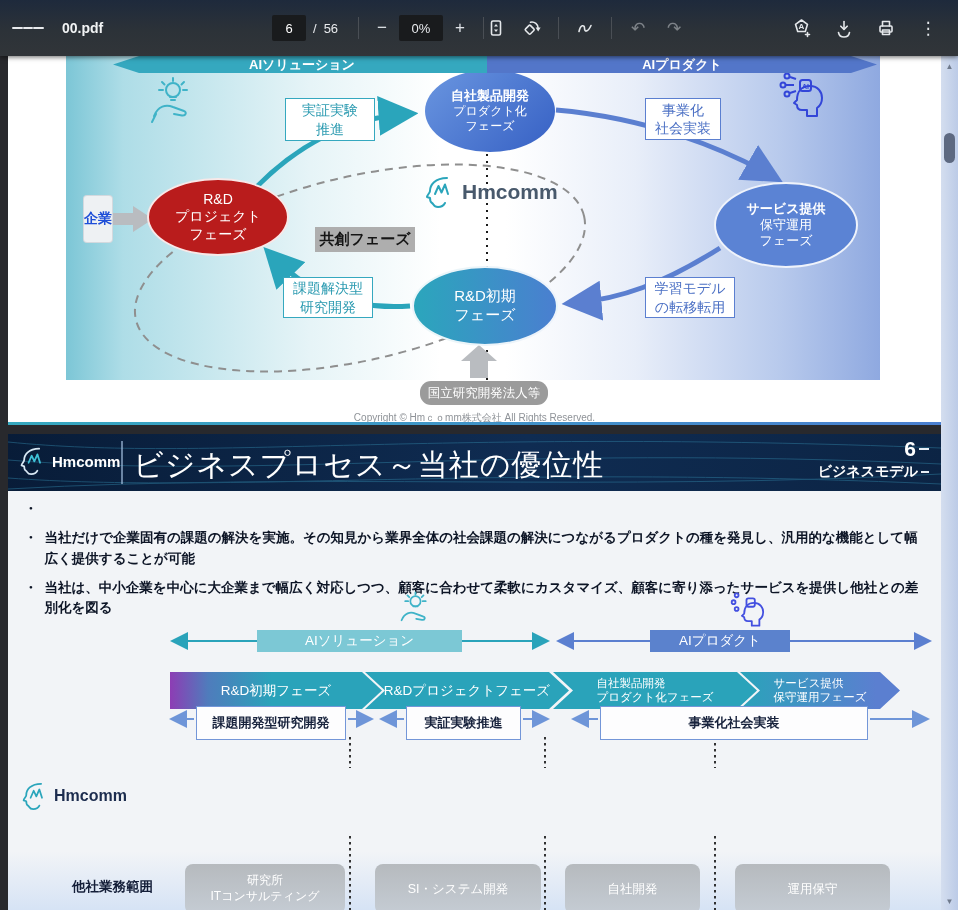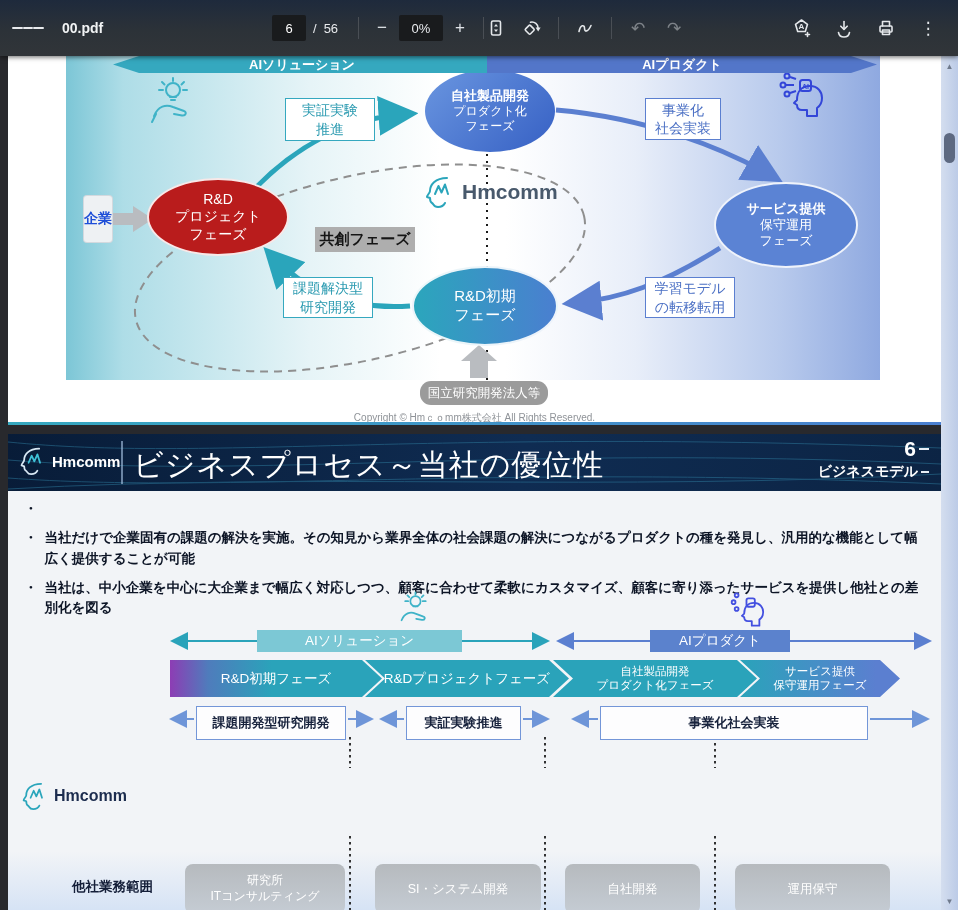--- a/index.html
+++ b/index.html
@@ -71,21 +71,21 @@
   #p2num .sec{font-size:14px;font-weight:bold;margin-top:2px;margin-left:24px;}
   #p2body{position:absolute;left:0;top:57px;width:933px;height:419px;
     background:linear-gradient(180deg,#f2f4f7 0%,#f2f4f7 86%,#d6e3f5 100%);}
   #bullets{position:absolute;left:16px;top:8px;width:905px;}
   .bullet{display:flex;gap:7px;font-size:13.5px;font-weight:bold;color:#0d1526;line-height:1.5;margin-bottom:9px;}
   .bullet .dot{flex:0 0 auto;}
   #p2svg{position:absolute;left:0;top:0;z-index:1;}
   .bandbox{position:absolute;top:139px;height:22px;display:flex;align-items:center;justify-content:center;color:#fff;font-size:13.5px;z-index:2;}
   #bb-l{left:249px;width:205px;background:#7cc8d5;}
   #bb-r{left:642px;width:140px;background:#5b82cd;}
-  .chev{position:absolute;top:169px;height:37px;display:flex;flex-direction:column;align-items:center;justify-content:center;color:#fff;text-align:center;z-index:2;line-height:1.15;}
+  .chev{position:absolute;top:181px;height:37px;display:flex;flex-direction:column;align-items:center;justify-content:center;color:#fff;text-align:left;z-index:2;line-height:1.15;}
   .chev.first{clip-path:polygon(0 0,calc(100% - 20px) 0,100% 50%,calc(100% - 20px) 100%,0 100%);}
   .chev.mid{clip-path:polygon(0 0,calc(100% - 20px) 0,100% 50%,calc(100% - 20px) 100%,0 100%,20px 50%);}
   #ch1{left:162px;width:212px;background:linear-gradient(90deg,#8d3db4 0%,#4f7cbc 18%,#2aa3ba 48%);font-size:13.5px;}
   #ch2{left:357px;width:204px;background:#2aa3ba;font-size:13.5px;}
   #ch3{left:545px;width:204px;background:#2aa3ba;font-size:11.5px;}
   #ch4{left:732px;width:160px;background:linear-gradient(90deg,#2aa3ba,#5b7fd0 85%);font-size:11.5px;}
   .stepbox{position:absolute;top:215px;height:34px;background:#fdfdfe;border:1.5px solid #7396d8;color:#17223c;
     font-size:13px;font-weight:bold;display:flex;align-items:center;justify-content:center;z-index:2;}
   #sb1{left:188px;width:150px;}
   #sb2{left:398px;width:115px;}

